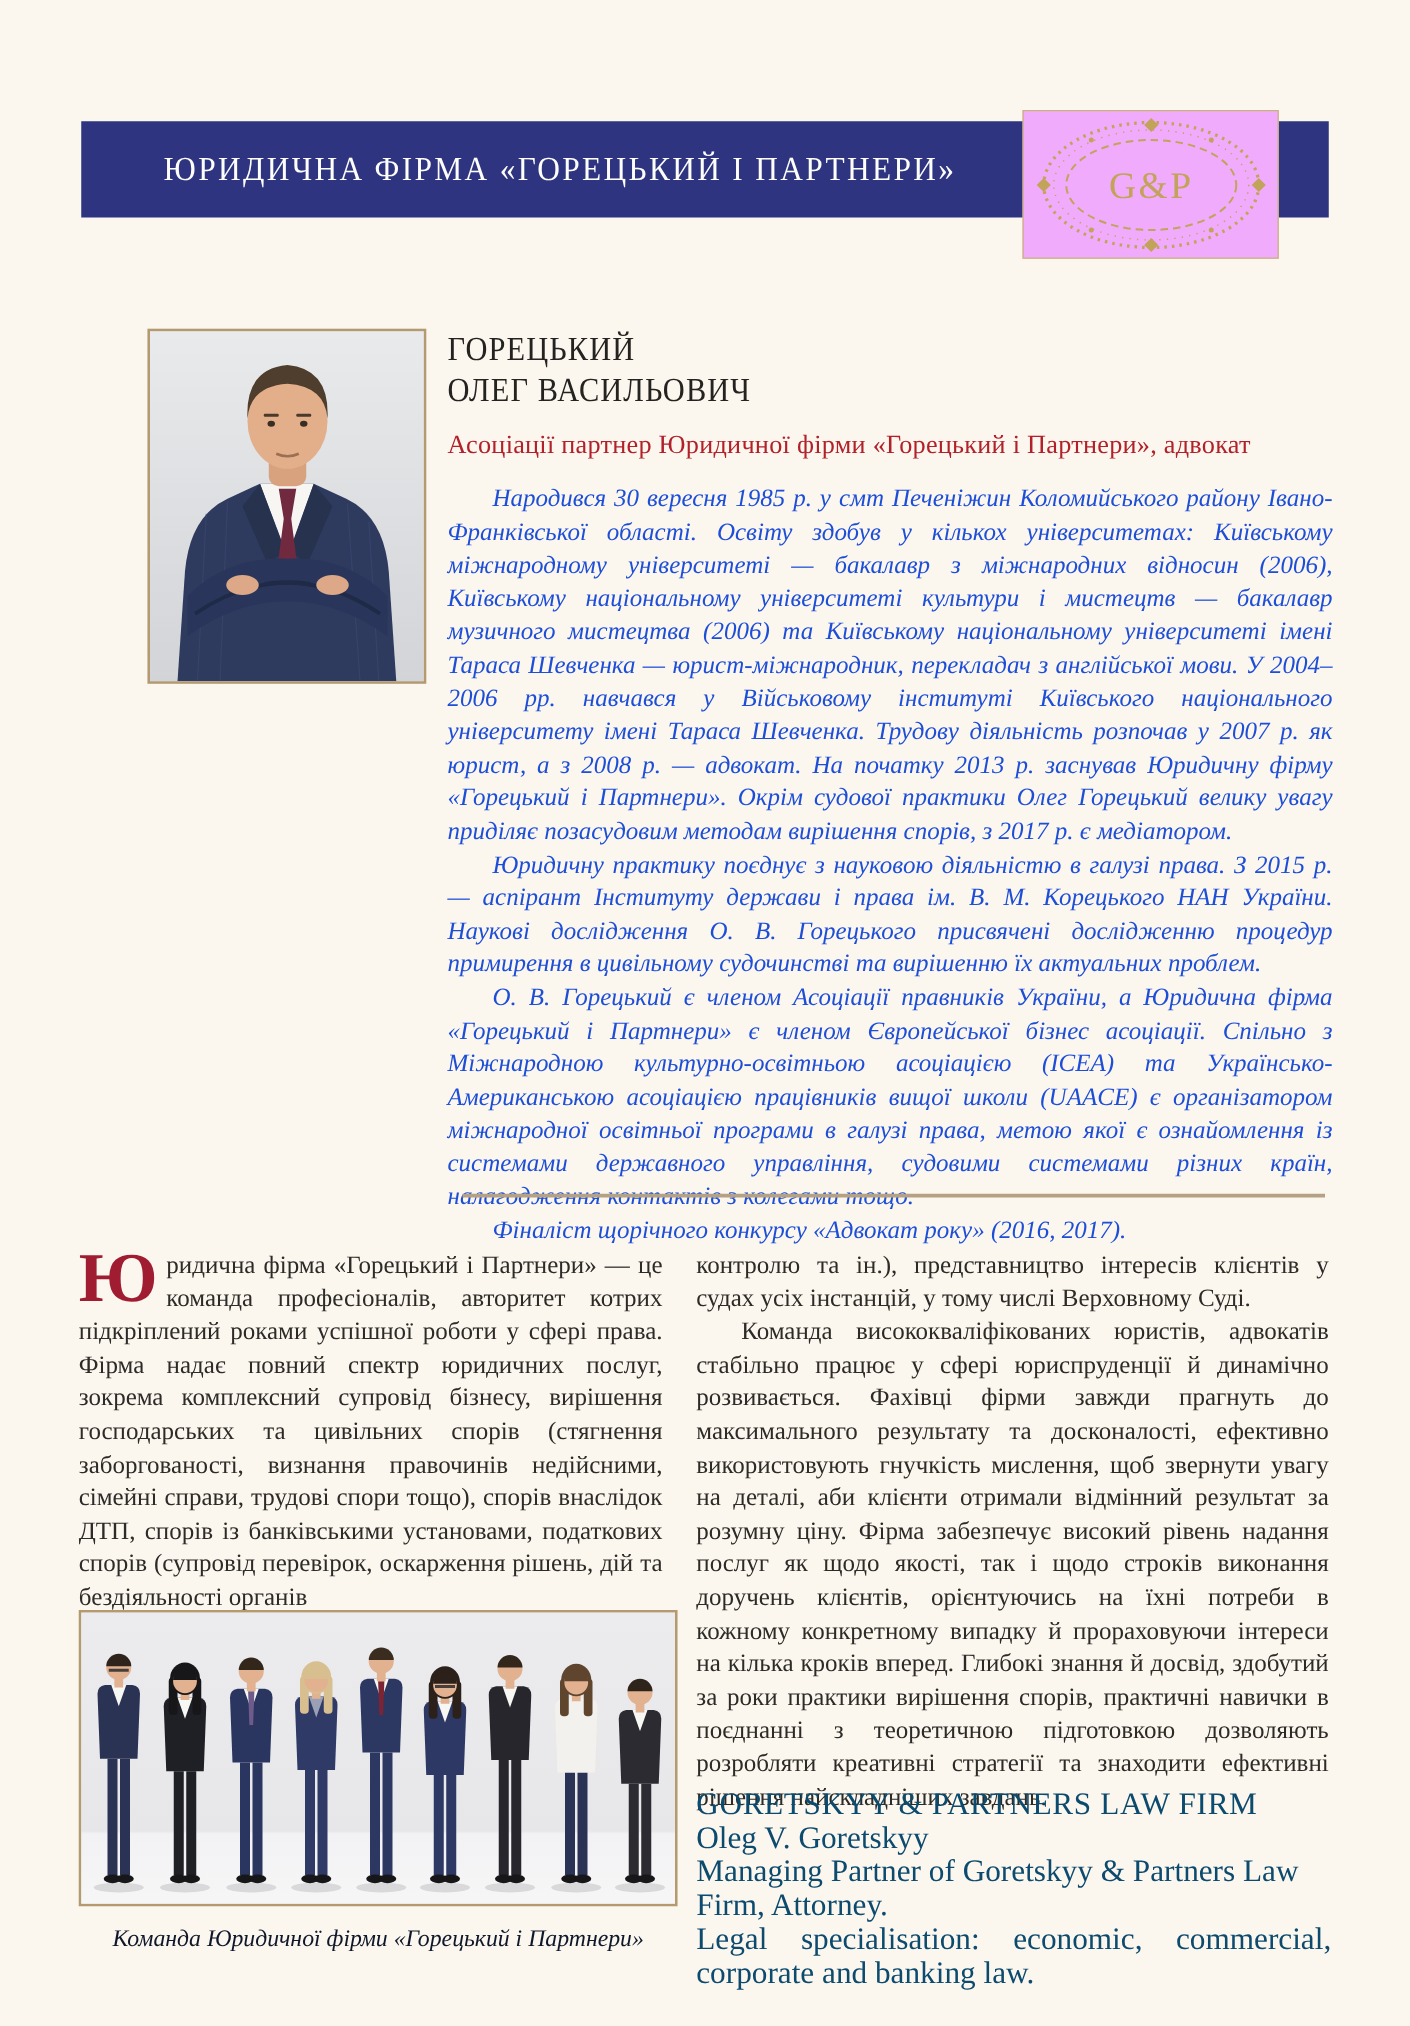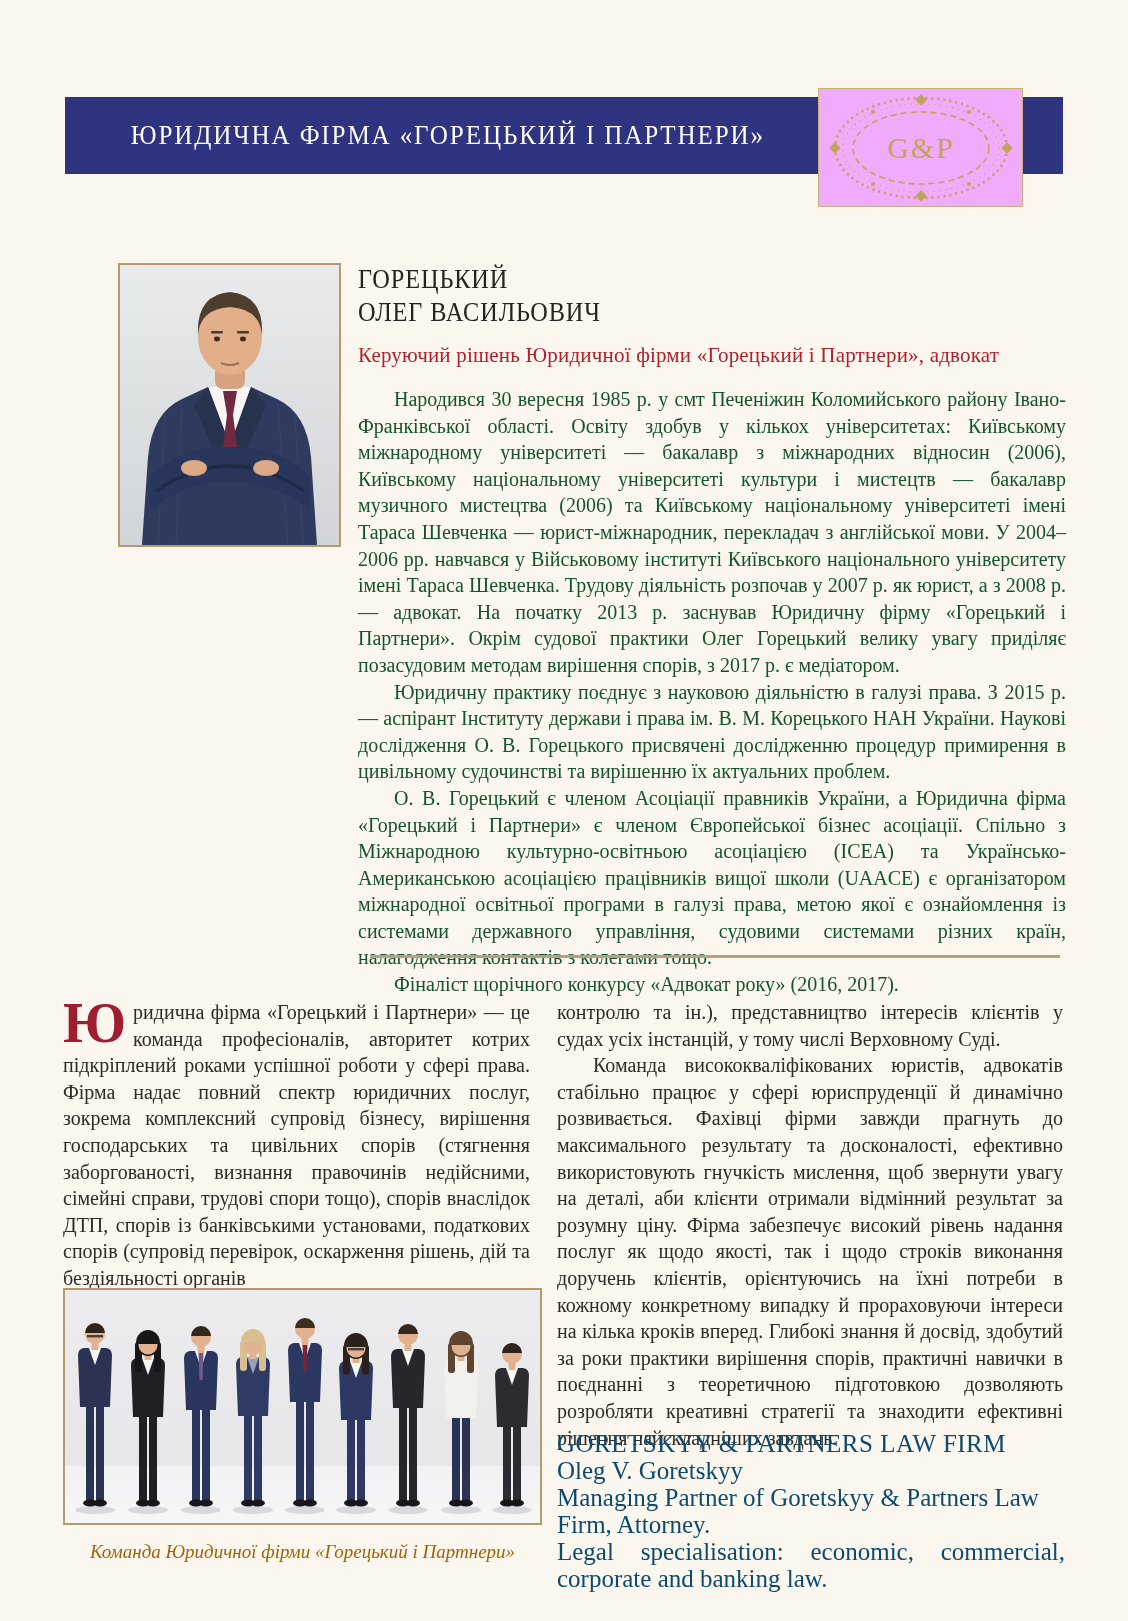--- a/index.html
+++ b/index.html
@@ -24,41 +24,41 @@
 
   
   .portrait{position:absolute;left:118px;top:263px;width:223px;height:284px;
     border:2px solid #b49a6e;box-sizing:border-box;background:#dfe0e2;}
   .portrait svg{display:block;width:100%;height:100%;}
 
   .profile-text{position:absolute;left:358px;top:263px;width:708px;}
   .person-name{font-size:27px;line-height:33px;letter-spacing:1px;color:#242320;
     transform:scaleX(0.9);transform-origin:left top;white-space:nowrap;}
   .person-role{margin-top:14px;font-size:21px;color:#b2202a;letter-spacing:0.2px;}
-  .bio{margin-top:18px;font-size:20px;line-height:26.6px;
-    text-align:justify;color:#14532d;}
+  .bio{margin-top:18px;font-style:italic;font-size:20px;line-height:26.6px;
+    text-align:justify;color:#1d4ed8;}
   .bio p{margin:0;text-indent:36px;}
 
   .separator{position:absolute;left:370px;top:955px;width:690px;height:3px;background:#b5a284;}
 
   
   .col{position:absolute;top:999px;font-size:20px;line-height:26.6px;text-align:justify;color:#2c2b27;}
   .col-left{left:63px;width:467px;}
   .col-right{left:557px;width:506px;}
   .col p{margin:0;}
   .col-right p.indent{text-indent:36px;}
   .dropcap{float:left;font-size:56px;line-height:42px;color:#a01d31;
     margin:3px 7px 0 0;font-weight:bold;}
 
   
   .team-photo{position:absolute;left:63px;top:1288px;width:479px;height:237px;
     border:2px solid #b49a6e;box-sizing:border-box;background:#ededf0;}
   .team-photo svg{display:block;width:100%;height:100%;}
   .team-caption{position:absolute;left:63px;top:1541px;width:479px;text-align:center;
-    font-style:italic;font-size:19px;color:#a16207;}
+    font-style:italic;font-size:19px;color:#0f172a;}
 
   
   .english{position:absolute;left:557px;top:1430px;width:508px;font-size:25px;line-height:27px;color:#0c4a6e;}
   .english .caps{letter-spacing:0.5px;}
   .english .it{text-align:justify;}
 </style>
 </head>
 <body>
 
 <div class="page">
@@ -125,21 +125,21 @@
       <path d="M36,226 Q80,196 128,202" stroke="#1f2a47" stroke-width="3" fill="none"></path>
       <path d="M184,226 Q140,196 92,202" stroke="#1f2a47" stroke-width="3" fill="none"></path>
       <ellipse cx="74" cy="203" rx="13" ry="8" fill="#dda887"></ellipse>
       <ellipse cx="146" cy="203" rx="13" ry="8" fill="#dda887"></ellipse>
     </svg>
   </div>
 
   <div class="profile-text">
     <div class="person-name">ГОРЕЦЬКИЙ</div>
     <div class="person-name">ОЛЕГ ВАСИЛЬОВИЧ</div>
-    <div class="person-role">Керуючий рішень Юридичної фірми «Горецький і Партнери», адвокат</div>
+    <div class="person-role">Асоціації партнер Юридичної фірми «Горецький і Партнери», адвокат</div>
     <div class="bio">
       <p>Народився 30 вересня 1985 р. у смт Печеніжин Коломийського району Івано-Франківської області. Освіту здобув у кількох університетах: Київському міжнародному університеті — бакалавр з міжнародних відносин (2006), Київському національному університеті культури і мистецтв — бакалавр музичного мистецтва (2006) та Київському національному університеті імені Тараса Шевченка — юрист-міжнародник, перекладач з англійської мови. У 2004–2006 рр. навчався у Військовому інституті Київського національного університету імені Тараса Шевченка. Трудову діяльність розпочав у 2007 р. як юрист, а з 2008 р. — адвокат. На початку 2013 р. заснував Юридичну фірму «Горецький і Партнери». Окрім судової практики Олег Горецький велику увагу приділяє позасудовим методам вирішення спорів, з 2017 р. є медіатором.</p>
       <p>Юридичну практику поєднує з науковою діяльністю в галузі права. З 2015 р. — аспірант Інституту держави і права ім. В. М. Корецького НАН України. Наукові дослідження О. В. Горецького присвячені дослідженню процедур примирення в цивільному судочинстві та вирішенню їх актуальних проблем.</p>
       <p>О. В. Горецький є членом Асоціації правників України, а Юридична фірма «Горецький і Партнери» є членом Європейської бізнес асоціації. Спільно з Міжнародною культурно-освітньою асоціацією (ICEA) та Українсько-Американською асоціацією працівників вищої школи (UAACE) є організатором міжнародної освітньої програми в галузі права, метою якої є ознайомлення із системами державного управління, судовими системами різних країн, налагодження контактів з колегами тощо.</p>
       <p>Фіналіст щорічного конкурсу «Адвокат року» (2016, 2017).</p>
     </div>
   </div>
 
   <div class="separator"></div>
 

